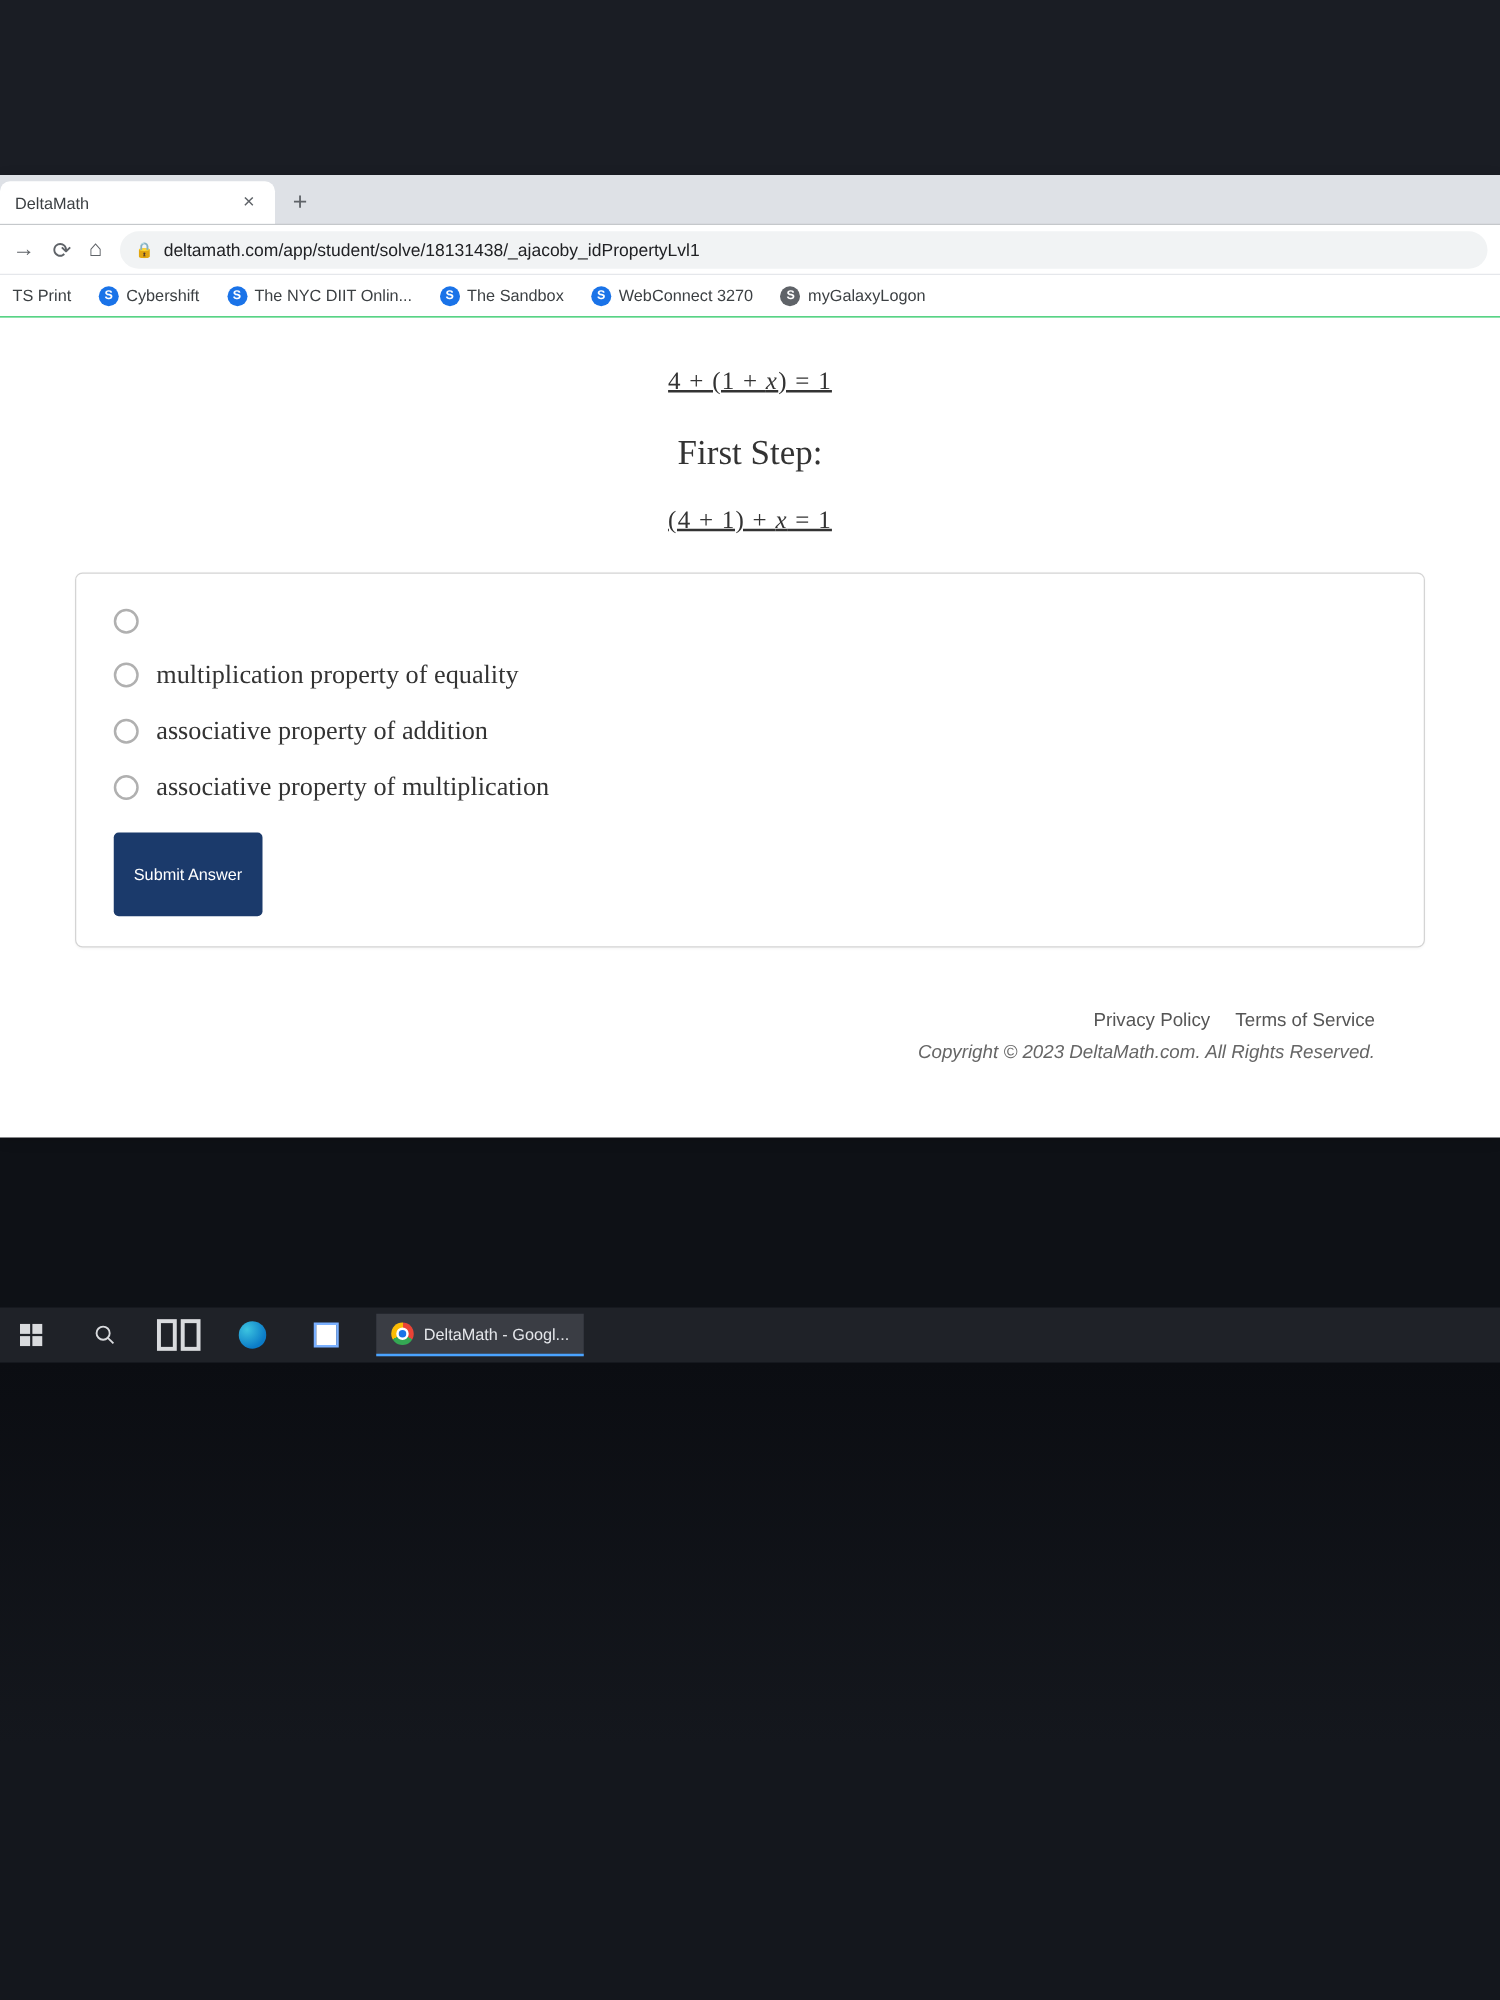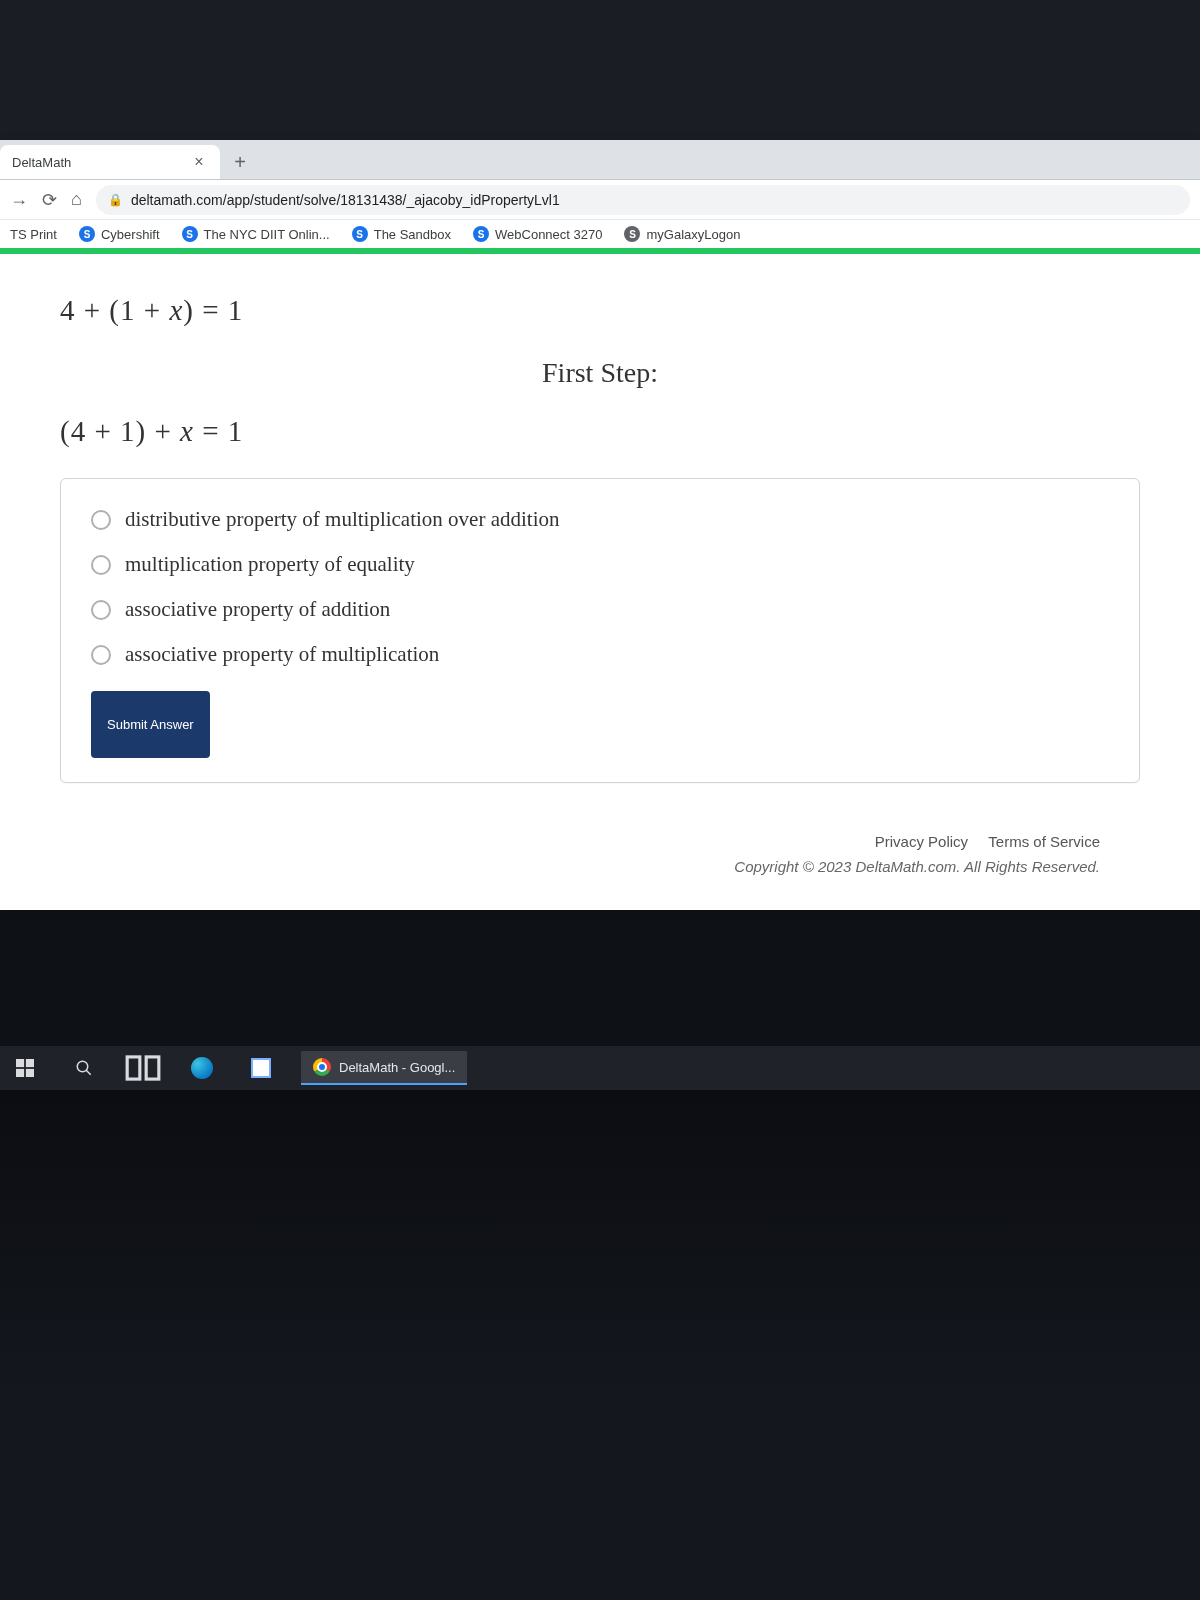--- a/index.html
+++ b/index.html
@@ -99,21 +99,21 @@
   color: #5f6368;
 }
 .url-text { color: #202124; }
 .bookmarks-bar {
   display: flex;
   align-items: center;
   gap: 22px;
   height: 34px;
   padding: 0 10px;
   background: #fff;
-  border-bottom: 6px solid #22c55e;
+  border-bottom: 1px solid #22c55e;
   font-size: 13px;
   color: #3c4043;
 }
 .bookmark {
   display: flex;
   align-items: center;
   gap: 6px;
   cursor: pointer;
 }
 .bm-ico {
@@ -128,24 +128,25 @@
   font-size: 10px;
   font-weight: bold;
 }
 .bm-ico.dark { background: #5f6368; }
 .page-content {
   padding: 20px 60px 40px 60px;
   font-family: Georgia, "Times New Roman", serif;
   color: #333;
 }
 .math-block {
-  text-align: left;
-  font-size: 29px;
+  text-align: center;
+  font-size: 20px;
   margin: 20px 0 30px 0;
   letter-spacing: 1px;
+  text-decoration: underline;
 }
 .math-block .var { font-style: italic; }
 .step-label {
   text-align: center;
   font-size: 28px;
   margin: 18px 0 26px 0;
 }
 .answer-card {
   border: 1px solid #d4d4d4;
   border-radius: 6px;
@@ -322,21 +323,20 @@
 
       <div class="step-label">First Step:</div>
 
       <div class="math-block">
         (4 + 1) + <span class="var">x</span> = 1
       </div>
 
       <div class="answer-card">
         <div class="option">
           <span class="radio"></span>
-          <span>distributive property of multiplication over addition</span>
         </div>
         <div class="option">
           <span class="radio"></span>
           <span>multiplication property of equality</span>
         </div>
         <div class="option">
           <span class="radio"></span>
           <span>associative property of addition</span>
         </div>
         <div class="option">

